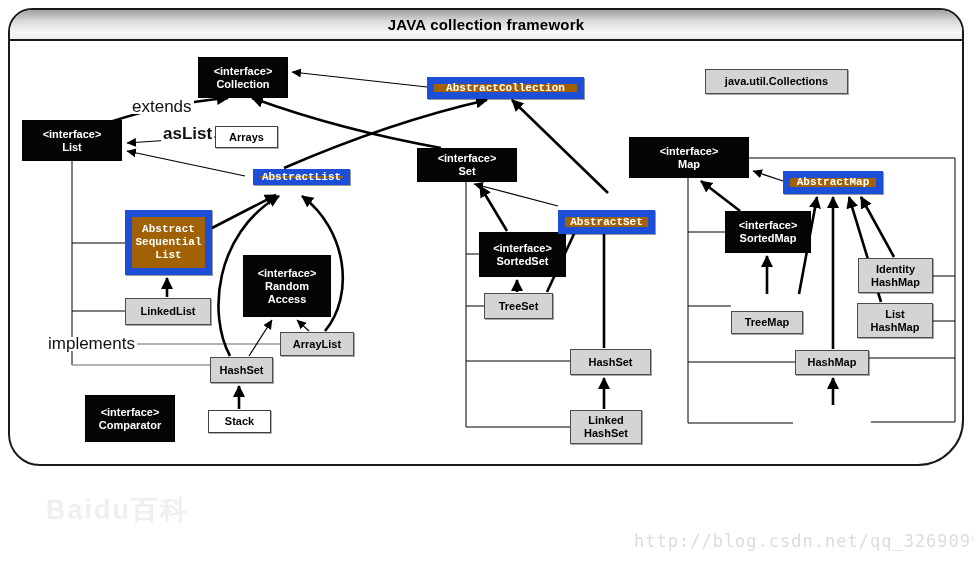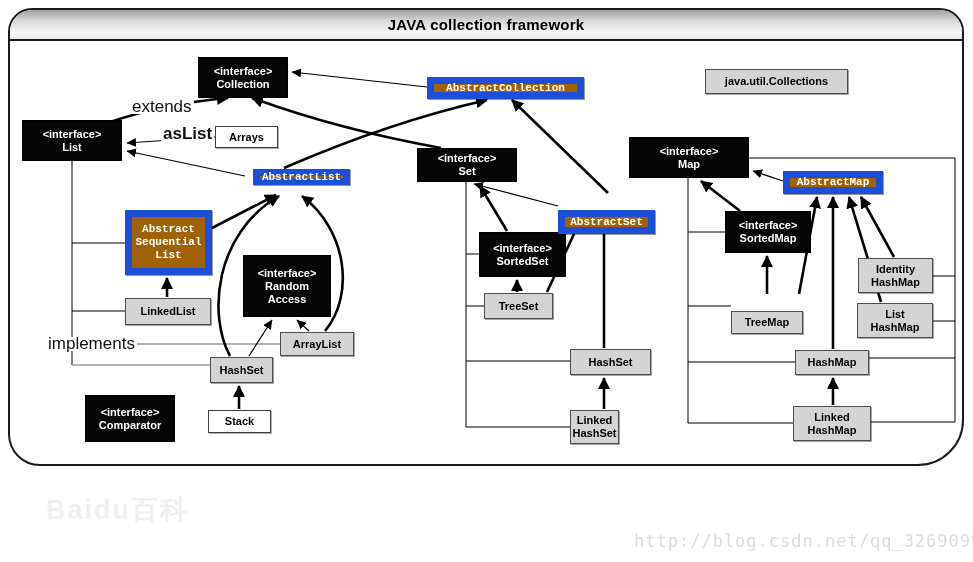--- a/index.html
+++ b/index.html
@@ -161,31 +161,28 @@
   </div>
   <div class="node conc" style="left:210px;top:357px;width:63px;height:26px">
     <span>HashSet</span>
   </div>
   <div class="node conc" style="left:484px;top:293px;width:69px;height:26px">
     <span>TreeSet</span>
   </div>
   <div class="node conc" style="left:570px;top:349px;width:81px;height:26px">
     <span>HashSet</span>
   </div>
-  <div class="node conc" style="left:570px;top:410px;width:49px;height:34px">
+  <div class="node conc" style="left:570px;top:410px;width:72px;height:34px">
     <span>Linked HashSet</span>
   </div>
   <div class="node conc" style="left:731px;top:311px;width:72px;height:23px">
     <span>TreeMap</span>
   </div>
   <div class="node conc" style="left:795px;top:350px;width:74px;height:25px">
     <span>HashMap</span>
-  </div>
-  <div class="node conc" style="left:793px;top:406px;width:78px;height:35px">
-    <span>Linked HashMap</span>
   </div>
   <div class="node conc" style="left:858px;top:258px;width:75px;height:35px">
     <span>Identity HashMap</span>
   </div>
   <div class="node conc" style="left:857px;top:303px;width:76px;height:35px">
     <span>List HashMap</span>
   </div>
 
   <div class="elabel" style="left:130px;top:100px">extends</div>
   <div class="elabel b" style="left:161px;top:127px">asList</div>

